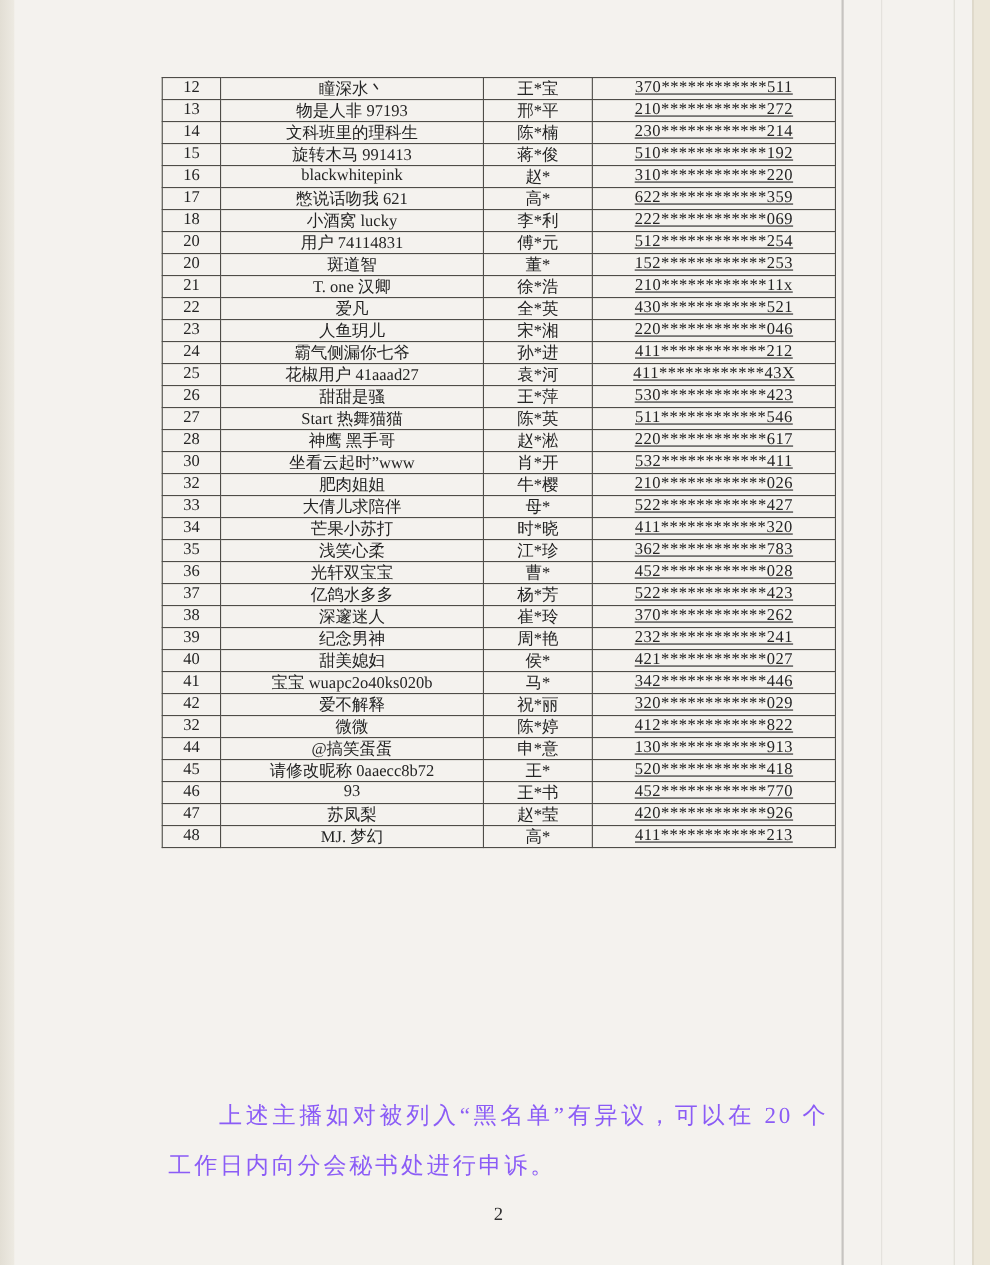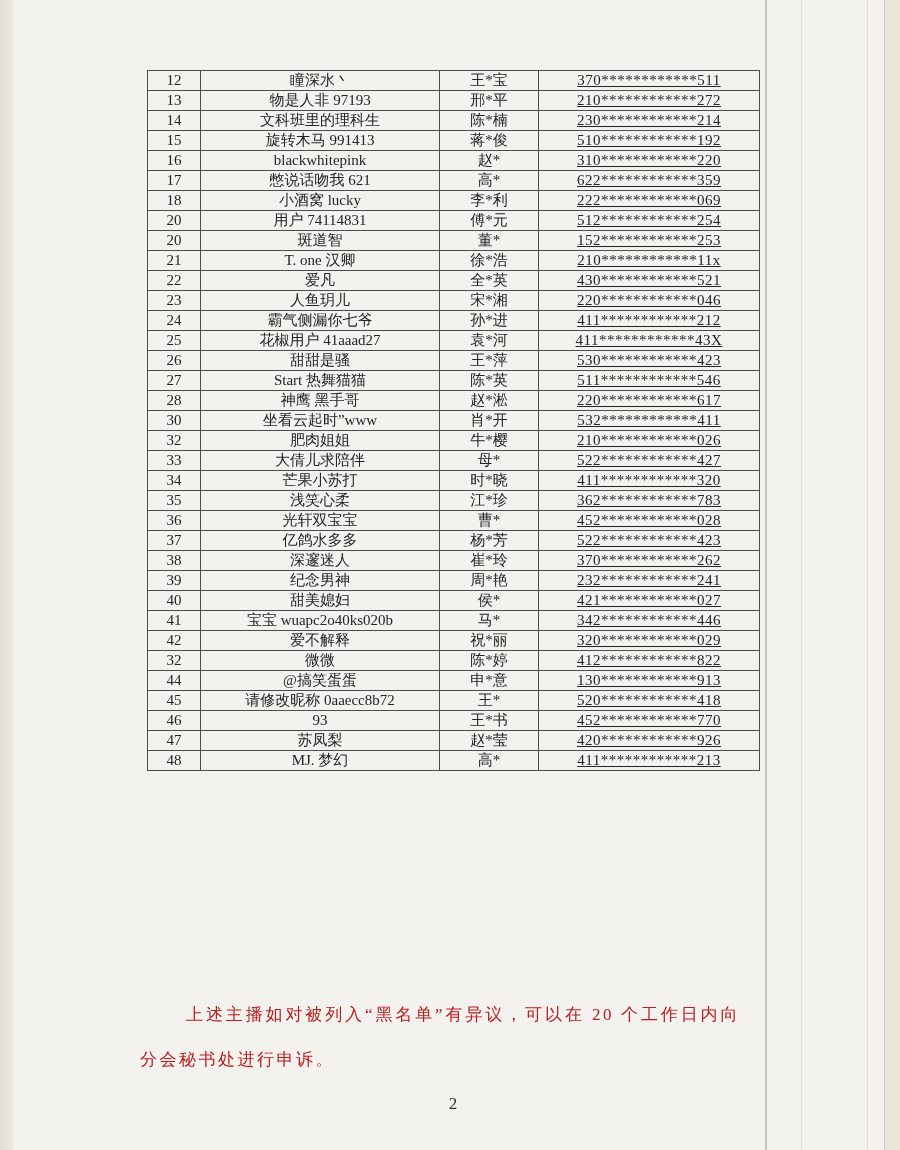--- a/index.html
+++ b/index.html
@@ -32,23 +32,23 @@
   }
   table.blacklist td {
     border:1px solid #4e4c48;
     text-align:center; vertical-align:middle;
     font-size:15px; color:#242424;
     padding:0; overflow:hidden; white-space:nowrap;
   }
   td.c-id { letter-spacing:0.5px;text-decoration:underline; }
   
   .appeal {
-    position:absolute; left:140px; top:992px; width:600px; margin:0;
-    font-size:17px; line-height:45px; letter-spacing:2.5px;
-    text-indent:46px; text-align:justify; color:#b91c1c;
+    position:absolute; left:153px; top:992px; width:600px; margin:0;
+    font-size:21px; line-height:45px; letter-spacing:2.5px;
+    text-indent:46px; text-align:justify; color:#8b5cf6;
   }
   .pagenum {
     position:absolute; left:147px; top:1094px; width:612px;
     text-align:center; font-size:17px; color:#303030;
   }
 </style>
 </head>
 <body>
 
 <div class="edge-left"></div>

